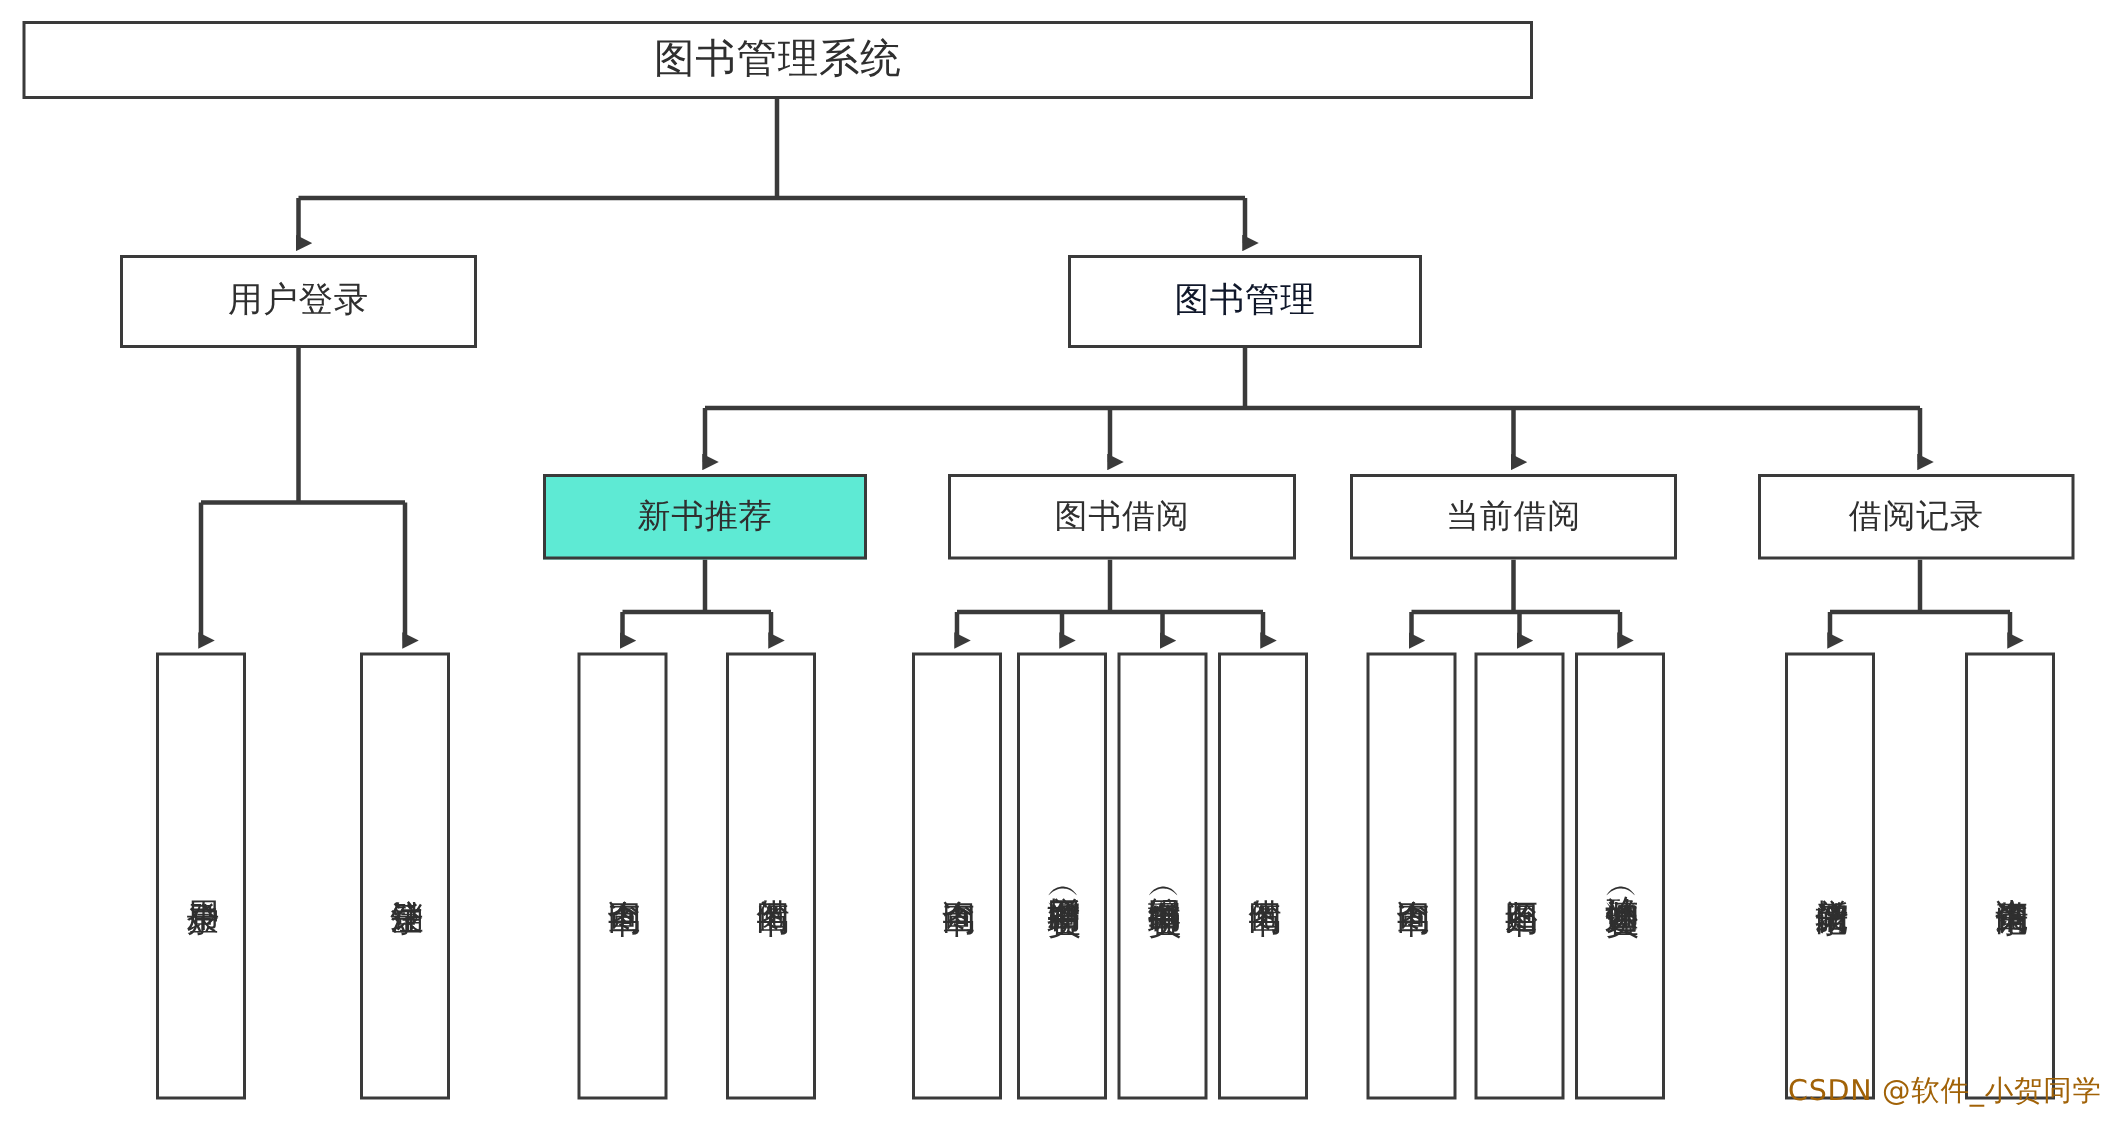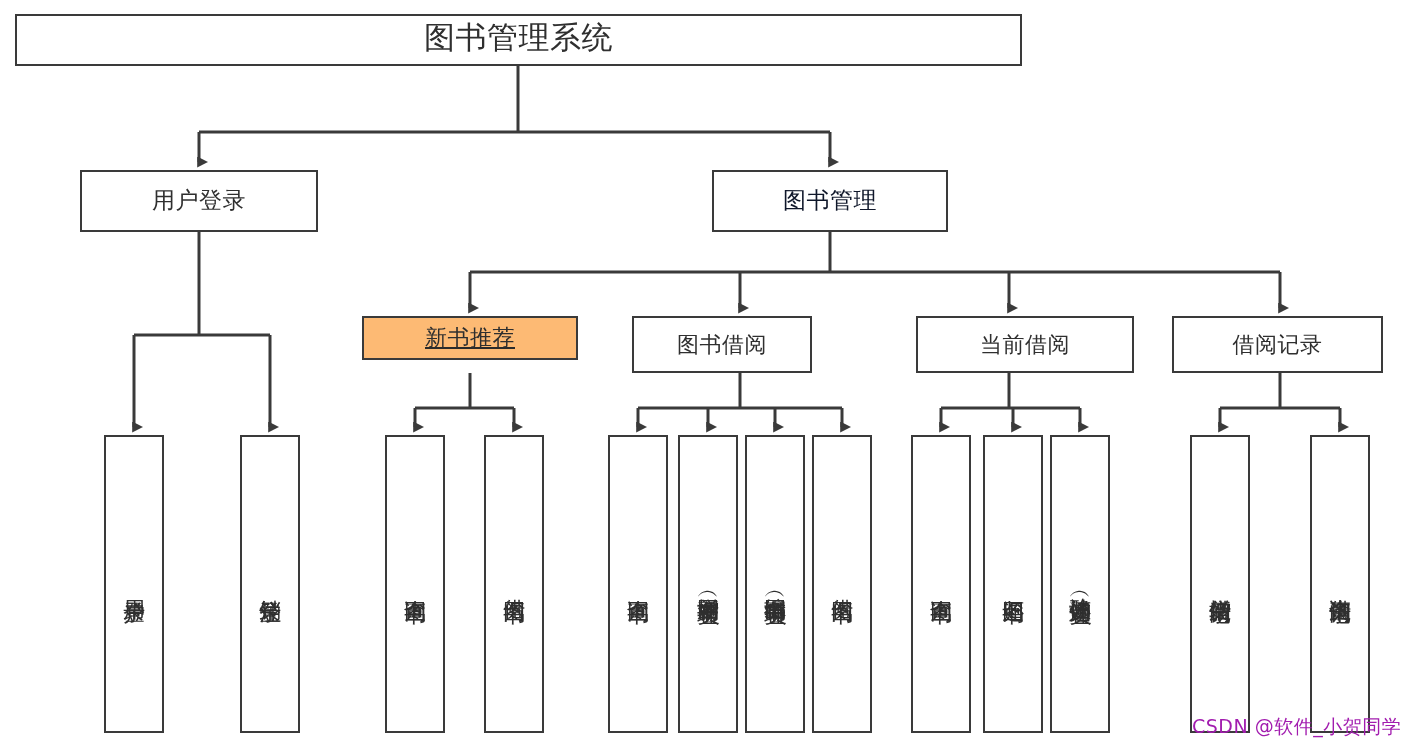--- a/index.html
+++ b/index.html
@@ -37,22 +37,21 @@
     color: #2b2b2b;
   }
   .node-label {
     display: block;
     text-align: center;
     line-height: 1.18;
     letter-spacing: 0.5px;
     color: #2f2f2f;
   }
   .node-root .node-label {
-    font-size: 31px;
-    font-family: Liberation Mono, monospace;
+    font-size: 27px;
   }
   .node-l1 .node-label {
     font-size: 23px;
   }
   .node-l2 .node-label {
     font-size: 22px;
   }
   .node-leaf {
     border-width: 2px;
   }
@@ -133,27 +132,27 @@
     <span class="node-label" style="color: rgb(47, 47, 47);">图书管理系统</span>
   </div>
 
   <div class="node node-l1" style="left: 80px; top: 170px; width: 238px; height: 62px; border-color: rgb(58, 58, 58); background: rgb(255, 255, 255);">
     <span class="node-label" style="color: rgb(47, 47, 47);">用户登录</span>
   </div>
   <div class="node node-l1" style="left: 712px; top: 170px; width: 236px; height: 62px; border-color: rgb(58, 58, 58); background: rgb(255, 255, 255);">
     <span class="node-label" style="color: #0f172a;">图书管理</span>
   </div>
 
-  <div class="node node-l2" style="left: 362px; top: 316px; width: 216px; height: 44px; border-color: rgb(58, 58, 58); background: #fdba74; text-decoration: underline;">
+  <div class="node node-l2" style="left: 362px; top: 316px; width: 216px; height: 57px; border-color: rgb(58, 58, 58); background: #5eead4;">
     <span class="node-label" style="color: rgb(47, 47, 47);">新书推荐</span>
   </div>
-  <div class="node node-l2" style="left: 632px; top: 316px; width: 180px; height: 57px; border-color: rgb(58, 58, 58); background: rgb(255, 255, 255);">
+  <div class="node node-l2" style="left: 632px; top: 316px; width: 232px; height: 57px; border-color: rgb(58, 58, 58); background: rgb(255, 255, 255);">
     <span class="node-label" style="color: rgb(47, 47, 47);">图书借阅</span>
   </div>
-  <div class="node node-l2" style="left: 900px; top: 316px; width: 218px; height: 57px; border-color: rgb(58, 58, 58); background: rgb(255, 255, 255); margin-left: 16px;">
+  <div class="node node-l2" style="left: 900px; top: 316px; width: 218px; height: 57px; border-color: rgb(58, 58, 58); background: rgb(255, 255, 255);">
     <span class="node-label" style="color: rgb(47, 47, 47);">当前借阅</span>
   </div>
   <div class="node node-l2" style="left: 1172px; top: 316px; width: 211px; height: 57px; border-color: rgb(58, 58, 58); background: rgb(255, 255, 255);">
     <span class="node-label" style="color: rgb(47, 47, 47);">借阅记录</span>
   </div>
 
   <div class="node node-leaf" style="left: 104px; top: 435px; width: 60px; height: 298px; border-color: rgb(58, 58, 58); background: rgb(255, 255, 255);">
     <span class="node-label" style="color: rgb(47, 47, 47);">用户登录</span>
   </div>
   <div class="node node-leaf" style="left: 240px; top: 435px; width: 60px; height: 298px; border-color: rgb(58, 58, 58); background: rgb(255, 255, 255);">
@@ -186,15 +185,15 @@
   <div class="node node-leaf" style="left: 1050px; top: 435px; width: 60px; height: 298px; border-color: rgb(58, 58, 58); background: rgb(255, 255, 255);">
     <span class="node-label" style="color: rgb(47, 47, 47);">确认归还（管理员）</span>
   </div>
   <div class="node node-leaf" style="left: 1190px; top: 435px; width: 60px; height: 298px; border-color: rgb(58, 58, 58); background: rgb(255, 255, 255);">
     <span class="node-label" style="color: rgb(47, 47, 47);">新增借阅记录</span>
   </div>
   <div class="node node-leaf" style="left: 1310px; top: 435px; width: 60px; height: 298px; border-color: rgb(58, 58, 58); background: rgb(255, 255, 255);">
     <span class="node-label" style="color: rgb(47, 47, 47);">查询借阅记录</span>
   </div>
 
-  <div class="watermark" style="left: 1192px; top: 714px; color: #a21caf;">CSDN @软件_小贺同学</div>
+  <div class="watermark" style="left: 1192px; top: 714px; color: #a16207;">CSDN @软件_小贺同学</div>
 
 </div>
 
 </body></html>

